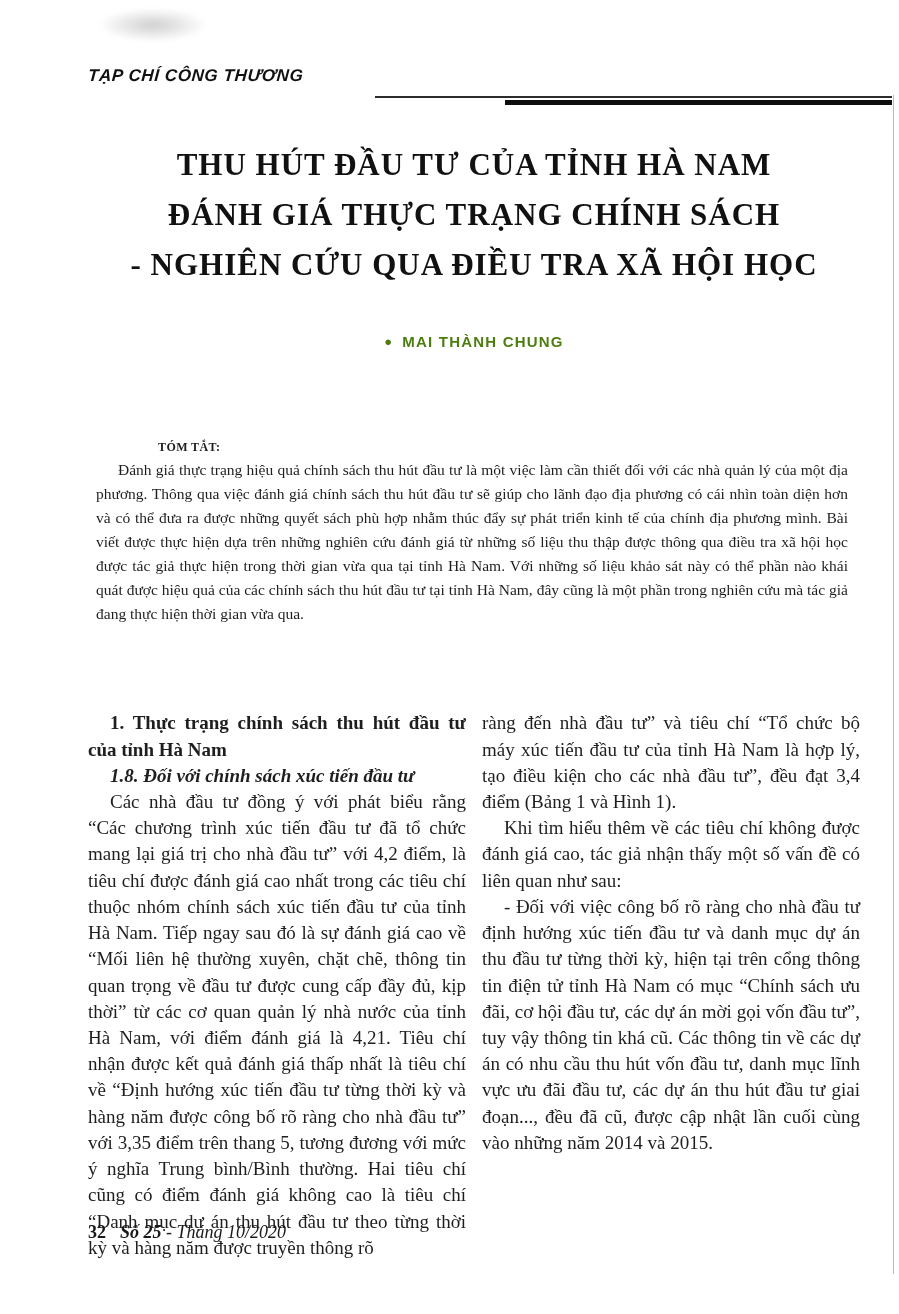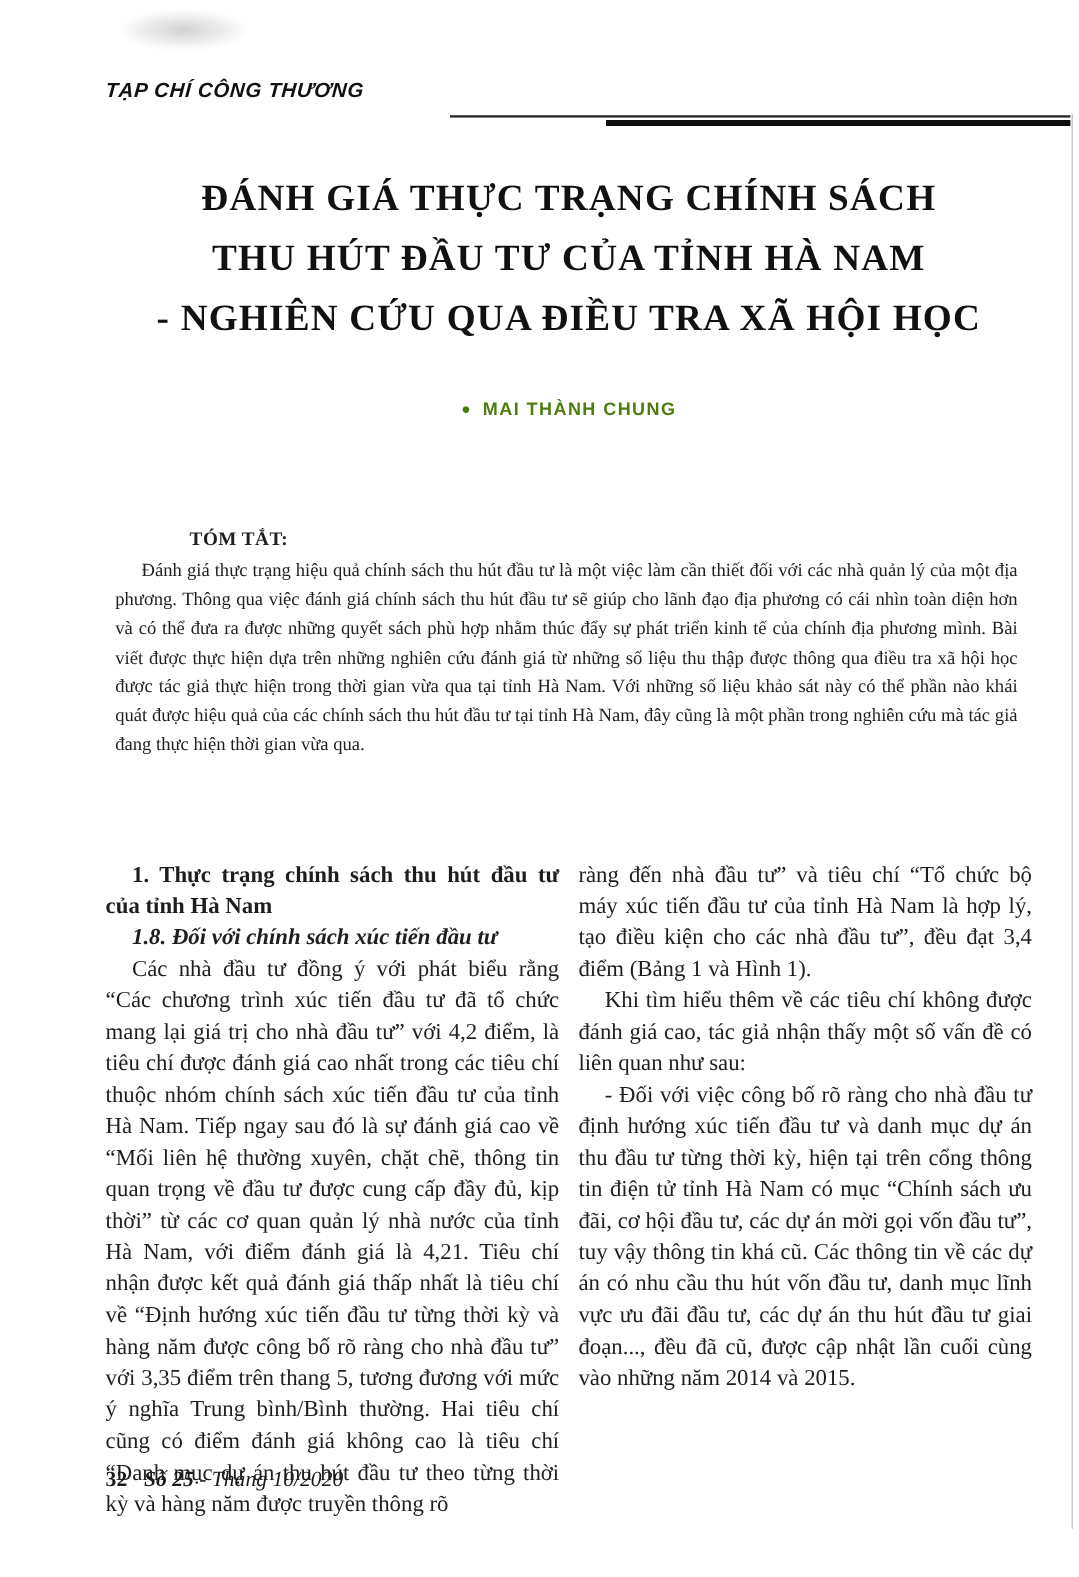--- a/index.html
+++ b/index.html
@@ -55,21 +55,21 @@
     font-family: "Liberation Sans", sans-serif;
     font-weight: bold; font-size: 15px; letter-spacing: 1.2px;
     color: #4d7c0f;
   }
   .author-line .bullet { font-size: 13px; margin-right: 9px; position: relative; top: -1px; }
   .abstract {
     margin-top: 88px; padding: 0 12px 0 8px;
     font-size: 15.5px; line-height: 1.55; text-align: justify;
   }
   .abstract-heading {
-    margin: 0 0 2px 62px; font-weight: bold; font-size: 16px; letter-spacing: .4px;
+    margin: 0 0 2px 62px; font-weight: bold; font-size: 12px; letter-spacing: .4px;
   }
   .abstract-body { margin: 0; text-indent: 22px; }
   .keywords { margin: 2px 0 0 0; text-indent: 22px; }
   .keywords .kw-label { font-weight: bold; }
   
   .columns {
     margin-top: 84px;
     display: flex; gap: 16px;
     font-size: 19px; line-height: 1.38; text-align: justify;
   }
@@ -95,22 +95,22 @@
   <div class="scan-smudge"></div>
   <div class="page-edge-right"></div>
 
   <div class="masthead">TẠP CHÍ CÔNG THƯƠNG</div>
   <div class="rule-thin"></div>
   <div class="rule-thick"></div>
 
   <div class="content">
 
     <h1 class="title">
+      <span class="tline">THU HÚT ĐẦU TƯ CỦA TỈNH HÀ NAM</span>
       <span class="tline">ĐÁNH GIÁ THỰC TRẠNG CHÍNH SÁCH</span>
-      <span class="tline">THU HÚT ĐẦU TƯ CỦA TỈNH HÀ NAM</span>
       <span class="tline">- NGHIÊN CỨU QUA ĐIỀU TRA XÃ HỘI HỌC</span>
     </h1>
 
     <div class="author-line">
       <span class="bullet">●</span><span>MAI THÀNH CHUNG</span>
     </div>
 
     <div class="abstract">
       <p class="abstract-heading">TÓM TẮT:</p>
       <p class="abstract-body">Đánh giá thực trạng hiệu quả chính sách thu hút đầu tư là một việc làm cần thiết đối với các nhà quản lý của một địa phương. Thông qua việc đánh giá chính sách thu hút đầu tư sẽ giúp cho lãnh đạo địa phương có cái nhìn toàn diện hơn và có thể đưa ra được những quyết sách phù hợp nhằm thúc đẩy sự phát triển kinh tế của chính địa phương mình. Bài viết được thực hiện dựa trên những nghiên cứu đánh giá từ những số liệu thu thập được thông qua điều tra xã hội học được tác giả thực hiện trong thời gian vừa qua tại tỉnh Hà Nam. Với những số liệu khảo sát này có thể phần nào khái quát được hiệu quả của các chính sách thu hút đầu tư tại tỉnh Hà Nam, đây cũng là một phần trong nghiên cứu mà tác giả đang thực hiện thời gian vừa qua.</p>

